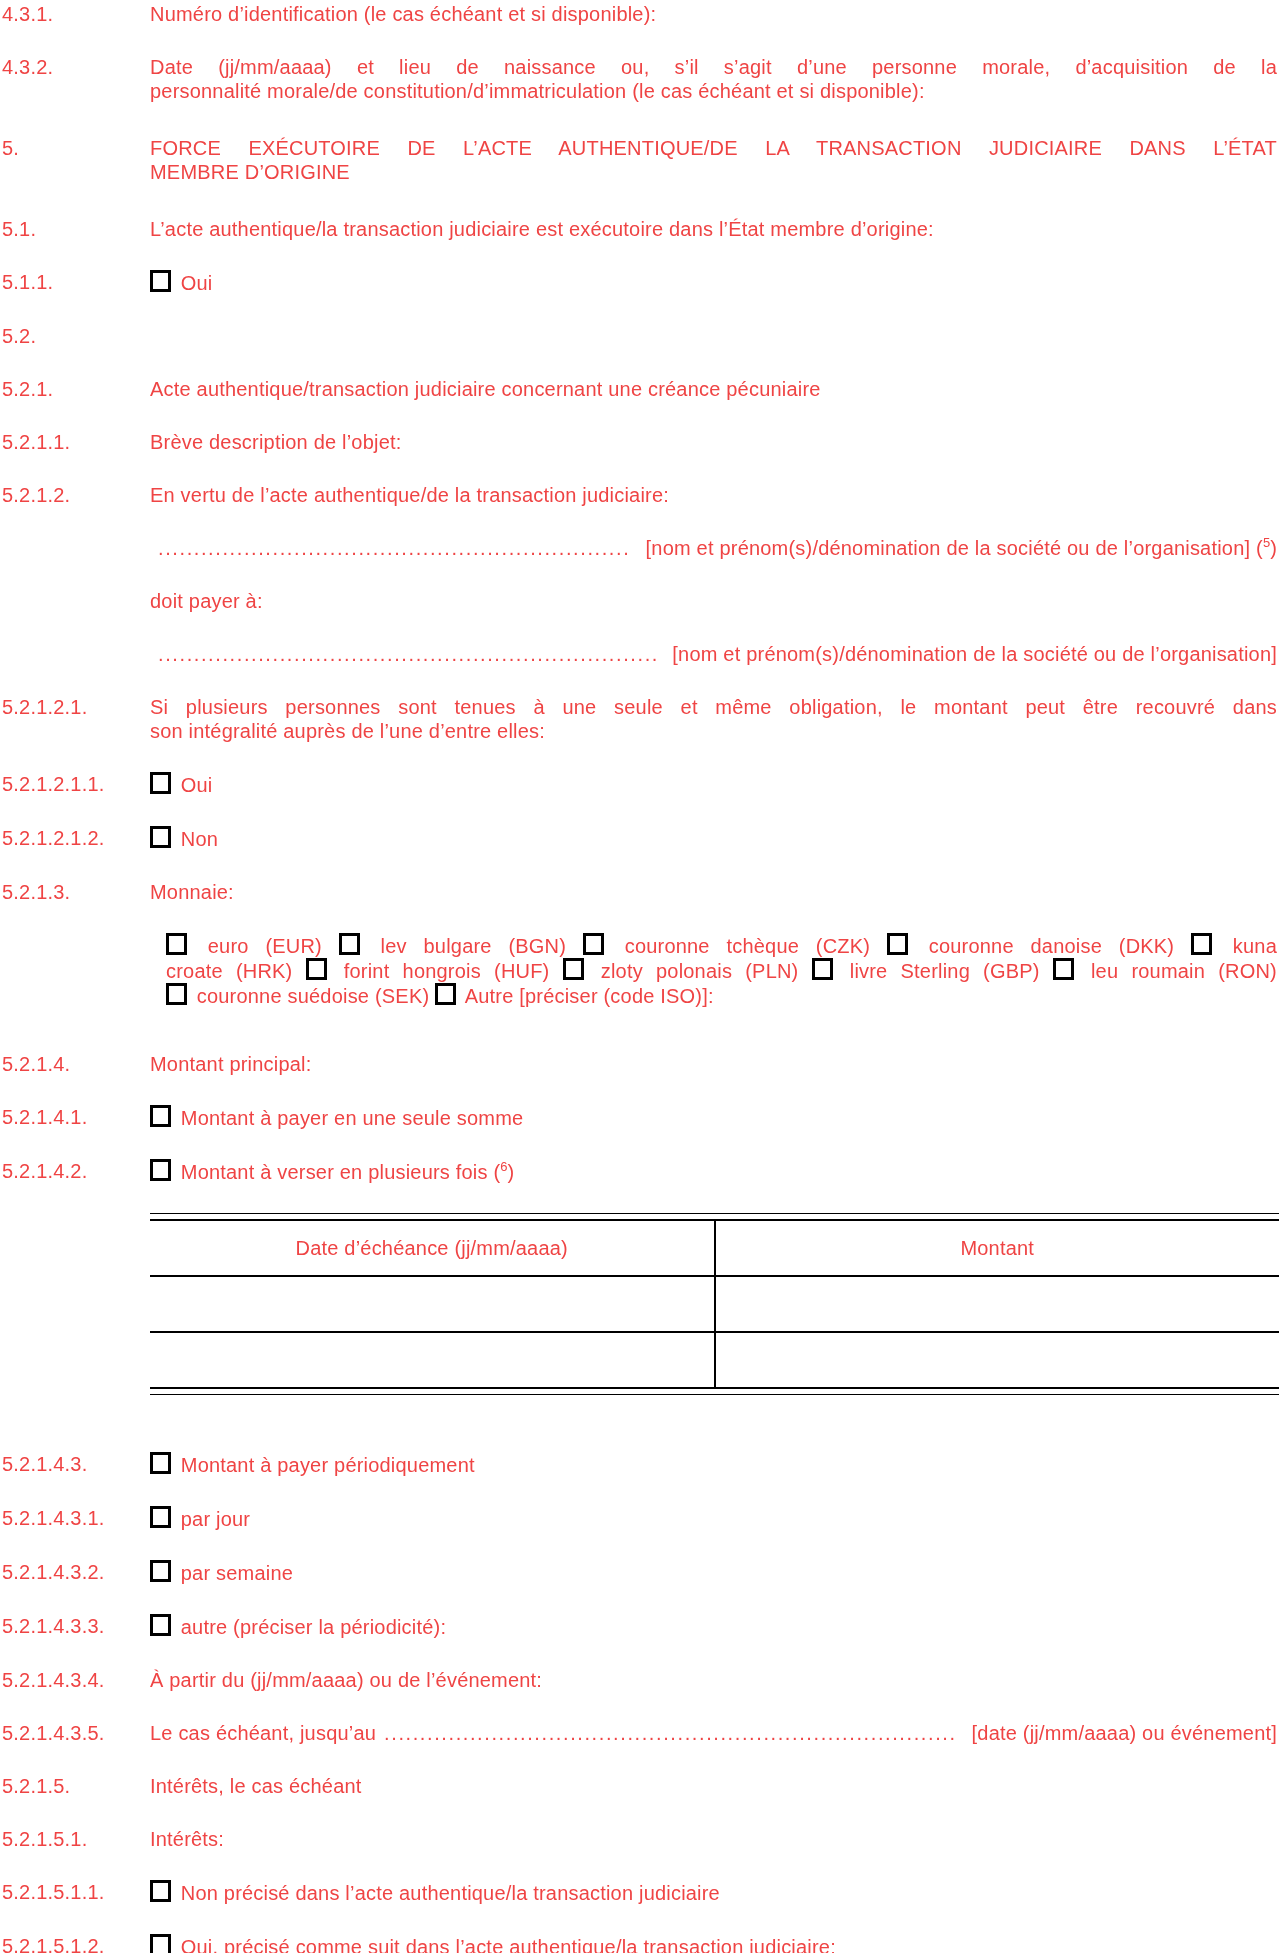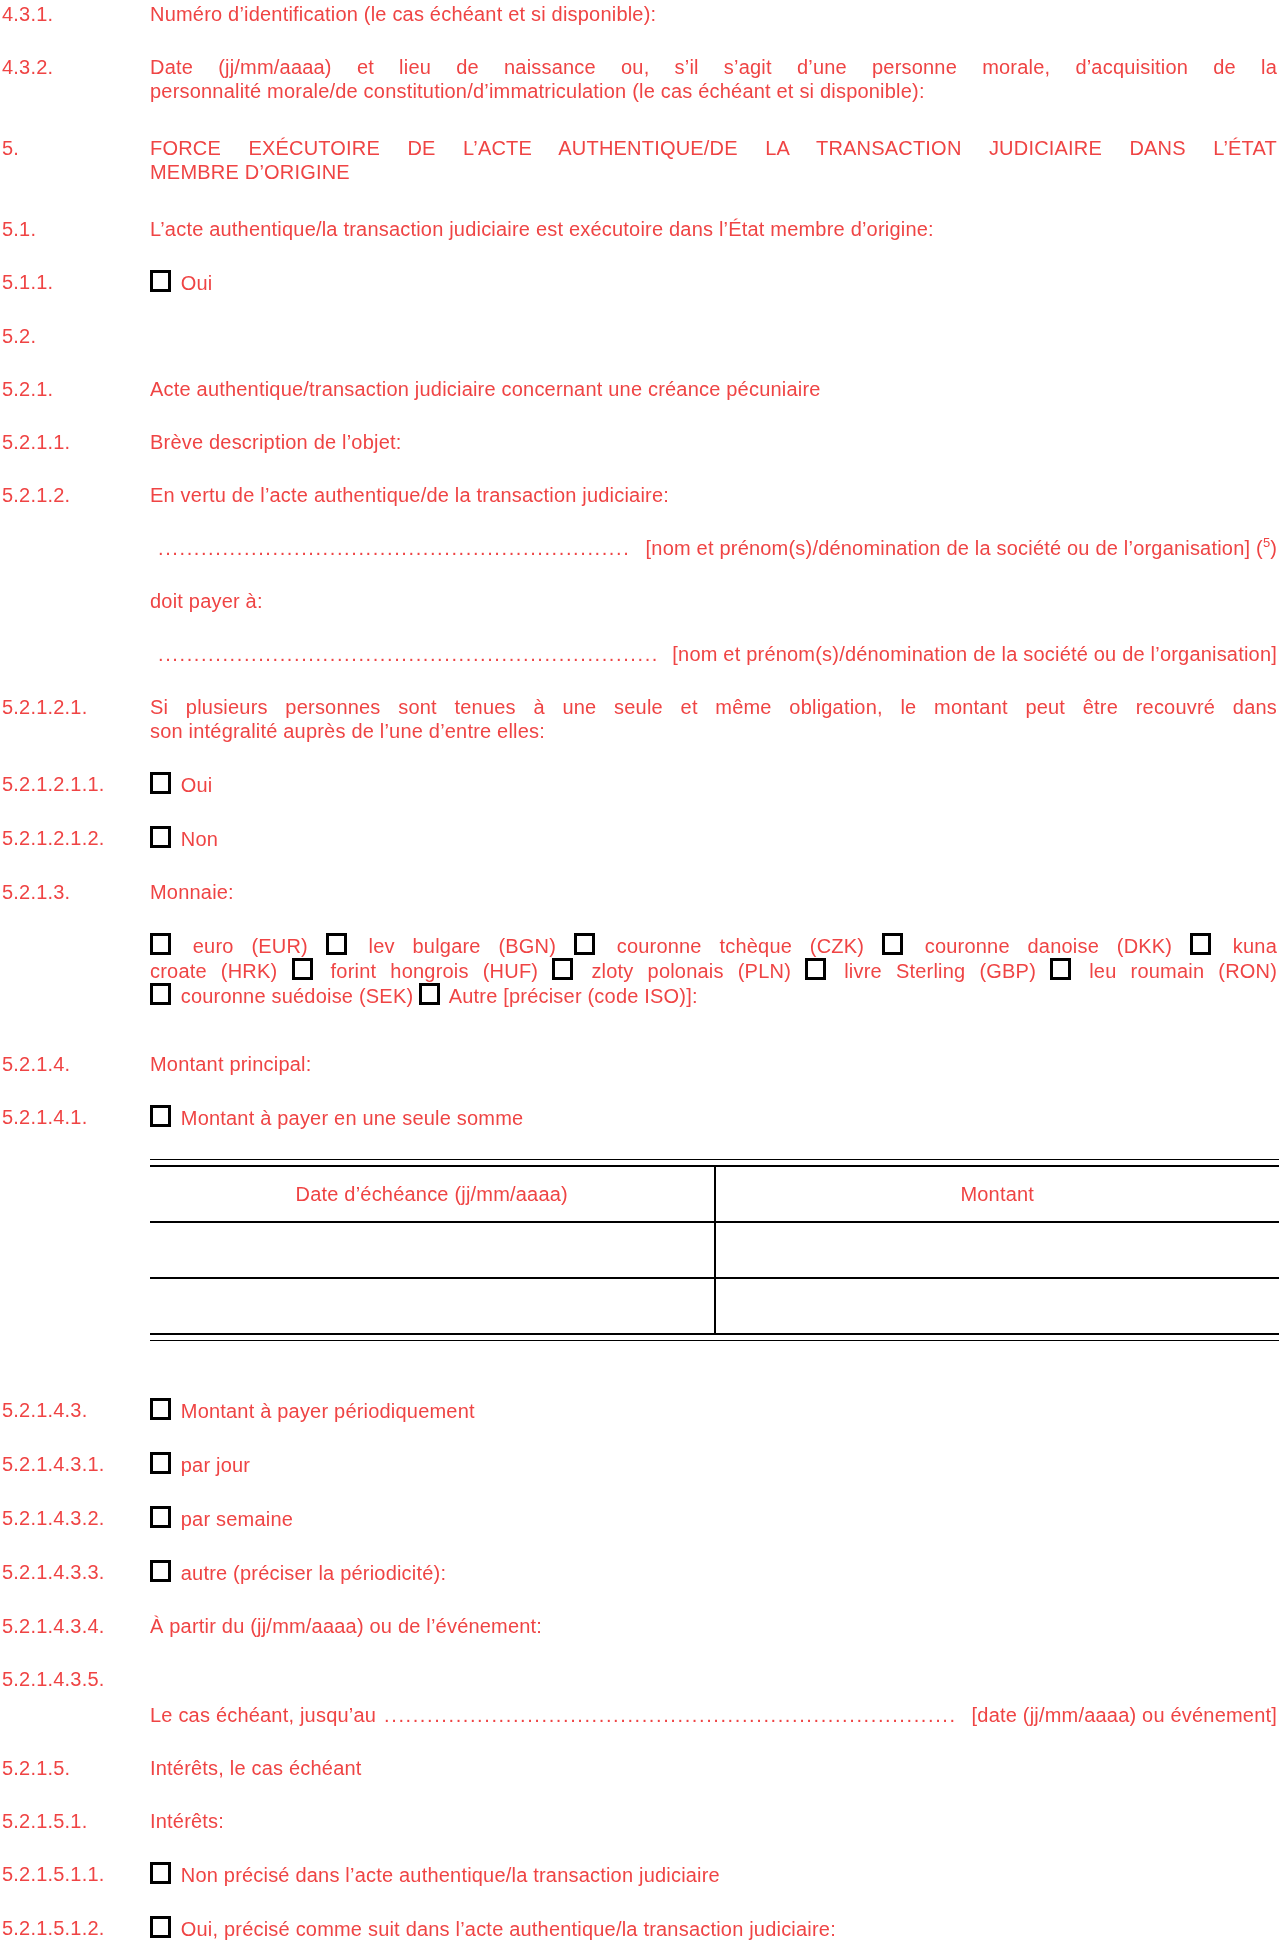--- a/index.html
+++ b/index.html
@@ -6,32 +6,32 @@
   html,body { margin:0; padding:0; background:#ffffff; }
   .page {
     position:relative; width:1279px; height:1953px; overflow:hidden;
     background:#ffffff; color:#ef4444;
     font-family:"Liberation Sans", sans-serif;
     font-size:20px; line-height:24px; letter-spacing:0.2px;
     padding-top:2px; box-sizing:border-box;
   }
   .row { display:flex; margin-bottom:29px; }
   .row.mb33 { margin-bottom:33px; }
-  .row.mb44 { margin-bottom:44px; }
+  .row.mb44 { margin-bottom:44px;gap:16px; }
   .num { flex:0 0 150px; padding-left:2px; box-sizing:border-box; }
   .content { flex:1 1 auto; min-width:0; padding-right:2px; }
   .jline { text-align:justify; text-align-last:justify; }
   .lline { text-align:left; }
   .cb {
     display:inline-block; width:15px; height:16px;
     border:3px solid #000; margin-right:4px; vertical-align:-2px;
     background:#fff; box-sizing:content-box;
   }
   .fillrow { display:flex; align-items:baseline; }
-  .leadlabel { flex:0 0 auto; white-space:nowrap;margin-top:36px; }
+  .leadlabel { flex:0 0 auto; white-space:nowrap; }
   .leader {
     flex:1 1 auto; min-width:0; overflow:hidden; white-space:nowrap;
     letter-spacing:1.6px; margin:0 14px 0 8px;
   }
   .bracket { flex:0 0 auto; white-space:nowrap; }
   sup { font-size:13px; line-height:0; vertical-align:super; letter-spacing:0; }
   .tablewrap {
     margin:24px 0 57px 150px;
     border-top:1px solid #000; border-bottom:1px solid #000;
     padding:5px 0 5px 0;
@@ -159,20 +159,24 @@
   <div class="row">
     <div class="num">5.2.1.4.</div>
     <div class="content">Montant principal:</div>
   </div>
 
   <div class="row">
     <div class="num">5.2.1.4.1.</div>
     <div class="content"><span class="cb"></span> <span>Montant à payer en une seule somme</span></div>
   </div>
 
+  <div class="row">
+    <div class="num">5.2.1.4.2.</div>
+    <div class="content"><span class="cb"></span> <span>Montant à verser en plusieurs fois</span> <span><span>(</span><sup>6</sup><span>)</span></span></div>
+  </div>
 
   <div class="tablewrap">
     <table class="instal">
       <thead>
         <tr>
           <th>Date d’échéance (jj/mm/aaaa)</th>
           <th>Montant</th>
         </tr>
       </thead>
       <tbody>

